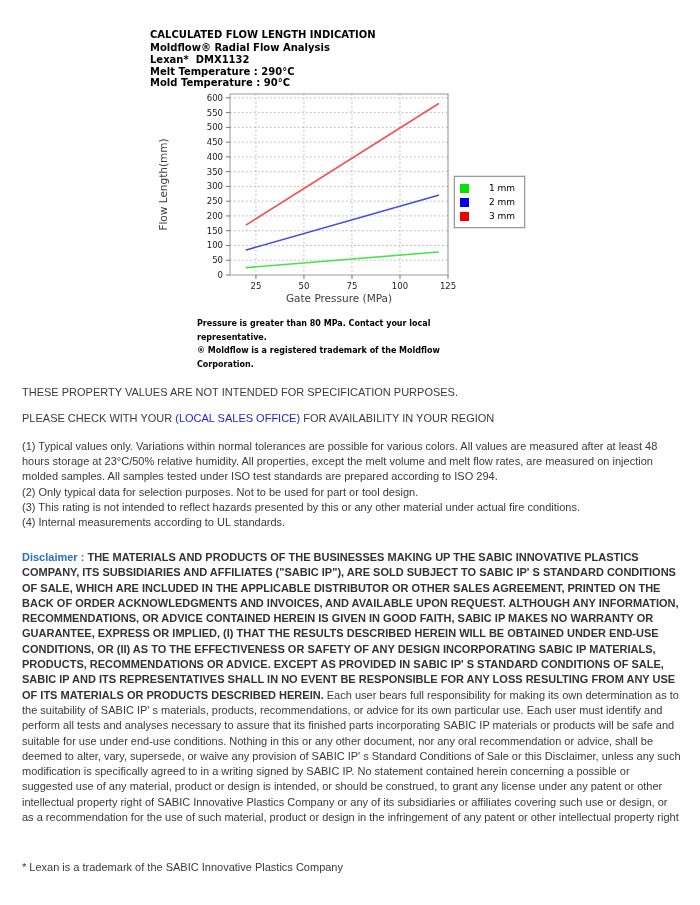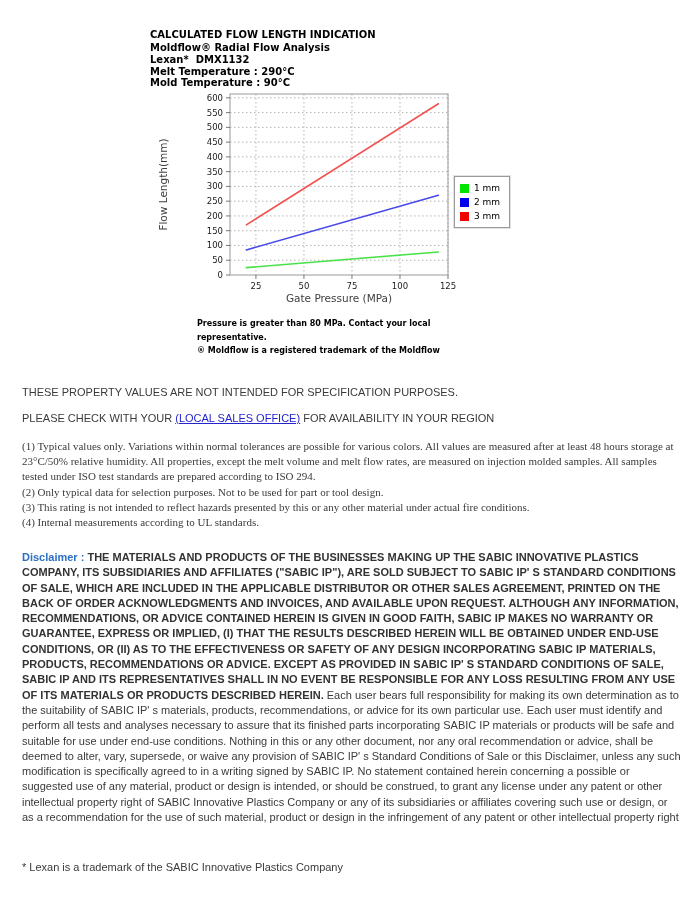--- a/index.html
+++ b/index.html
@@ -14,34 +14,34 @@
     font-family:"DejaVu Sans",sans-serif;font-weight:bold;color:#000;}
   .chart-title div{font-size:10px;line-height:11.8px;white-space:pre;}
   .chart-title div:first-child{font-size:10px;line-height:14px;}
 
   
   .chart-svg{left:150px;top:85px;}
 
   
   .legend{left:454px;top:176px;background:#fff;border:1px solid #9a9a9a;
     box-shadow:0 0 0 1px #e2e2e2;padding:4px 9px 4px 5px;}
-  .legend-item{display:flex;align-items:center;gap:5px;height:14px;
+  .legend-item{display:flex;align-items:center;gap:20px;height:14px;
     font-family:"DejaVu Sans",sans-serif;font-size:9px;color:#000;}
   .legend-swatch{width:9px;height:9px;flex:0 0 auto;}
 
   
   .chart-note{left:197px;top:317px;font-family:"DejaVu Sans",sans-serif;
     font-weight:bold;font-size:8px;line-height:13.6px;color:#000;}
   .chart-note div{white-space:pre;}
 
   
   .stmt{left:22px;top:386px;font-size:11px;}
   .avail{left:22px;top:412px;font-size:11px;}
-  .link{color:#2525cd;text-decoration:underline;cursor:pointer;}
-  .footnotes{left:22px;top:439px;width:660px;font-size:11px;font-family:Liberation Serif, serif;}
+  .link{color:#2525cd;cursor:pointer;}
+  .footnotes{left:22px;top:439px;width:660px;font-size:11px;}
   .footnotes div{line-height:15.2px;}
   .disclaimer{left:22px;top:550px;width:660px;font-size:11px;line-height:15.3px;}
   .disc-label{color:#2a6fc2;font-weight:bold;margin-top:16px;}
   .disc-bold{font-weight:bold;color:#333;}
   .footer-note{left:22px;top:861px;font-size:11px;}
 </style>
 </head>
 <body>
 
 <div class="abs chart-title">
@@ -127,20 +127,21 @@
     <div class="legend-item">
       <span class="legend-swatch" style="background: rgb(240, 0, 0);"></span>
       <span>3 mm</span>
     </div>
   </div>
 
 <div class="abs chart-note">
     <div>Pressure is greater than 80 MPa. Contact your local</div>
     <div>representative.</div>
     <div>® Moldflow is a registered trademark of the Moldflow</div>
+    <div>Corporation.</div>
   </div>
 
 <div class="abs stmt">THESE PROPERTY VALUES ARE NOT INTENDED FOR SPECIFICATION PURPOSES.</div>
 
 <div class="abs avail">
   <span>PLEASE CHECK WITH YOUR </span><span class="link">(LOCAL SALES OFFICE)</span><span> FOR AVAILABILITY IN YOUR REGION</span>
 </div>
 
 <div class="abs footnotes">
     <div>(1) Typical values only. Variations within normal tolerances are possible for various colors. All values are measured after at least 48 hours storage at 23°C/50% relative humidity. All properties, except the melt volume and melt flow rates, are measured on injection molded samples. All samples tested under ISO test standards are prepared according to ISO 294.</div>

